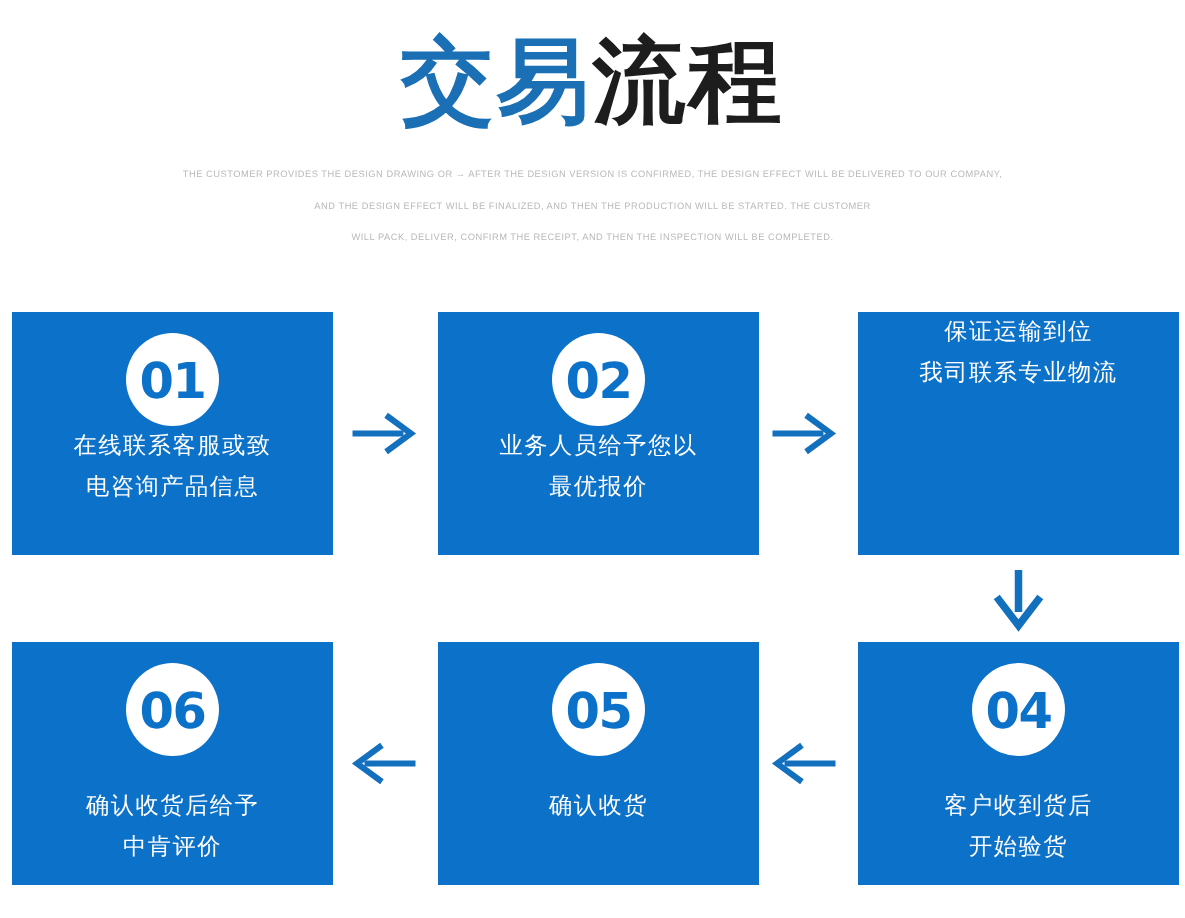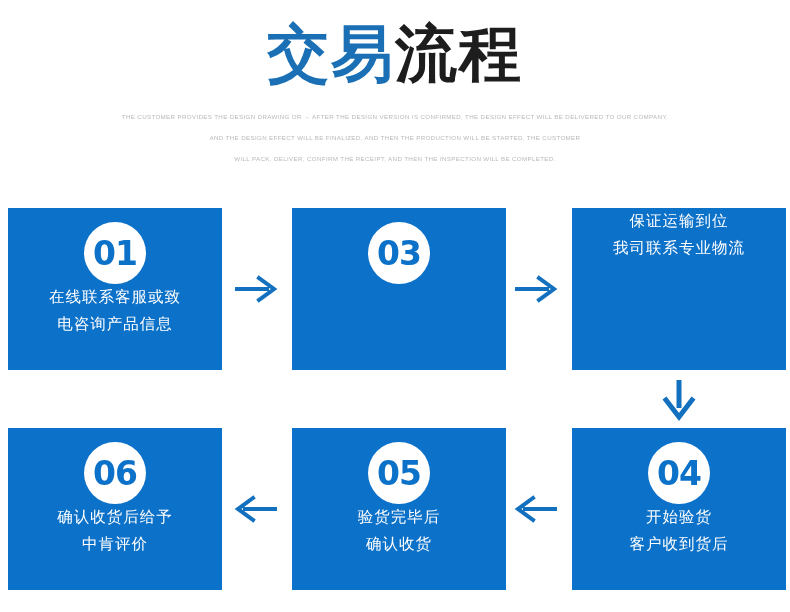--- a/index.html
+++ b/index.html
@@ -99,21 +99,21 @@
     color: #ffffff;
     font-size: 15.5px;
     line-height: 27px;
     letter-spacing: 1px;
     font-weight: normal;
   }
   .box .caption span { display: block; }
 
   
   .r1 { top: 208px; }
-  .r2 { top: 428px; }
+  .r2 { top: 428px; gap: 20px; }
   .c1 { left: 8px; }
   .c2 { left: 292px; }
   .c3 { left: 572px; }
 
   
   .arrow-h {
     position: absolute;
     width: 46px;
     height: 34px;
     top: 272px;
@@ -159,21 +159,25 @@
 
     <div class="arrow-h a1">
       <svg width="46" height="34" viewBox="0 0 46 34" aria-hidden="true">
         <path d="M2 17 H36" stroke="#1270bf" stroke-width="4" fill="none"></path>
         <path d="M26 6 L41 17 L26 28" stroke="#1270bf" stroke-width="4" fill="none" stroke-linecap="square" stroke-linejoin="miter"></path>
       </svg>
     </div>
 
     <div class="box r1 c2">
       <div class="num-circle">
-        <span class="num">03</span>
+        <span class="num">02</span>
+      </div>
+      <div class="caption">
+        <span>业务人员给予您以</span>
+        <span>最优报价</span>
       </div>
     </div>
 
     <div class="arrow-h a2">
       <svg width="46" height="34" viewBox="0 0 46 34" aria-hidden="true">
         <path d="M2 17 H36" stroke="#1270bf" stroke-width="4" fill="none"></path>
         <path d="M26 6 L41 17 L26 28" stroke="#1270bf" stroke-width="4" fill="none" stroke-linecap="square" stroke-linejoin="miter"></path>
       </svg>
     </div>
 
@@ -189,38 +193,37 @@
         <path d="M23 2 V30" stroke="#1270bf" stroke-width="5" fill="none"></path>
         <path d="M10 22 L23 39 L36 22" stroke="#1270bf" stroke-width="5" fill="none" stroke-linecap="square" stroke-linejoin="miter"></path>
       </svg>
     </div>
 
     <div class="box r2 c3">
       <div class="num-circle">
         <span class="num">04</span>
       </div>
       <div class="caption">
+        <span>客户收到货后</span>
         <span>开始验货</span>
-        <span>客户收到货后</span>
       </div>
     </div>
 
     <div class="arrow-h b2">
       <svg width="46" height="34" viewBox="0 0 46 34" aria-hidden="true">
         <path d="M10 17 H44" stroke="#1270bf" stroke-width="4" fill="none"></path>
         <path d="M20 6 L5 17 L20 28" stroke="#1270bf" stroke-width="4" fill="none" stroke-linecap="square" stroke-linejoin="miter"></path>
       </svg>
     </div>
 
     <div class="box r2 c2">
       <div class="num-circle">
         <span class="num">05</span>
       </div>
       <div class="caption">
-        <span>验货完毕后</span>
         <span>确认收货</span>
       </div>
     </div>
 
     <div class="arrow-h b1">
       <svg width="46" height="34" viewBox="0 0 46 34" aria-hidden="true">
         <path d="M10 17 H44" stroke="#1270bf" stroke-width="4" fill="none"></path>
         <path d="M20 6 L5 17 L20 28" stroke="#1270bf" stroke-width="4" fill="none" stroke-linecap="square" stroke-linejoin="miter"></path>
       </svg>
     </div>

